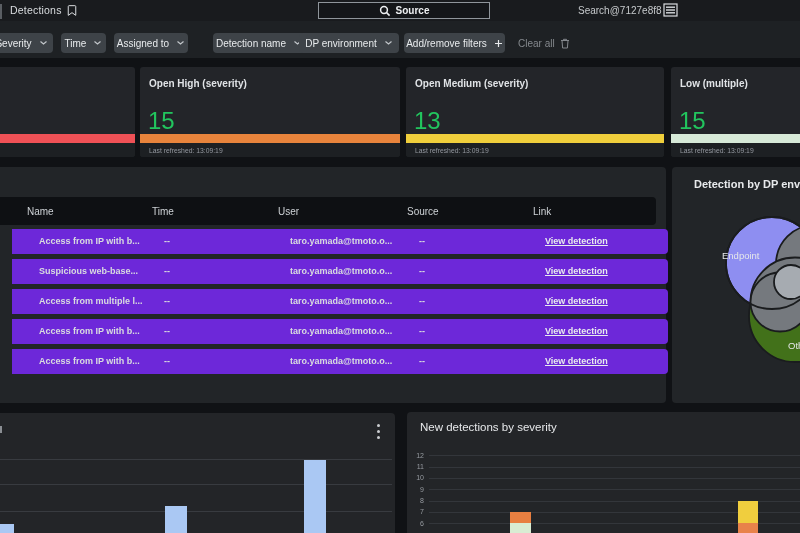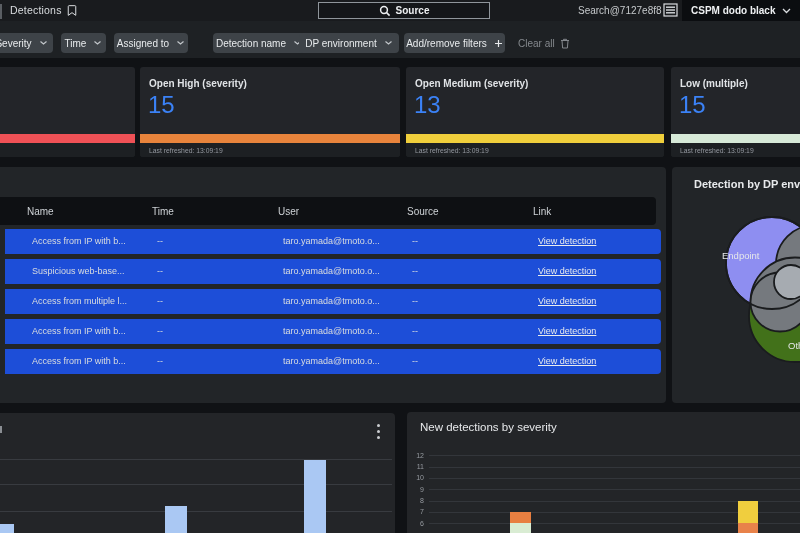--- a/index.html
+++ b/index.html
@@ -29,34 +29,34 @@
   .chip { position:absolute; top:33px; height:20px; background:#3e4348; border-radius:4px;
     color:#e8ebed; font-size:10px; display:flex; align-items:center; justify-content:center; }
   .chip svg { margin-left:7px; }
   #clearall { position:absolute; left:518px; top:33px; height:20px; color:#84888d;
     font-size:10px; display:flex; align-items:center; }
 
   
   .card { position:absolute; top:67px; height:90px; background:#232529; border-radius:3px;
     overflow:hidden; }
   .card .ttl { position:absolute; left:9px; top:11px; font-size:10px; font-weight:700; color:#e0e3e6; }
-  .card .val { position:absolute; left:8px; top:24px; font-size:24px; font-weight:300;
-    color:#3b82f6; }
+  .card .val { position:absolute; left:8px; top:40px; font-size:24px; font-weight:300;
+    color:#22c55e; }
   .card .bar { position:absolute; left:0; right:0; top:67px; height:9px; }
   .card .foot { position:absolute; left:0; right:0; bottom:0; height:14px; background:#1d2023; }
   .card .foot span { position:absolute; left:9px; top:4px; font-size:6.8px; color:#94989f; }
 
   
   #tablepanel { left:0; top:167px; width:666px; height:236px; background:#222528;
     border-radius:0 4px 4px 0; }
   #thead { position:absolute; left:0; top:30px; width:656px; height:28px; background:#0e1013;
     border-radius:0 4px 4px 0; }
   .hcell { position:absolute; top:9px; font-size:10px; color:#ced2d6; }
-  .trow { position:absolute; left:5px; width:656px; height:25px; background:#1d4ed8;
-    border-radius:0 4px 4px 0; }
+  .trow { position:absolute; left:12px; width:656px; height:25px; background:#6d28d9;
+    border-radius:0 4px 4px 0;font-weight:bold; }
   .tcell { position:absolute; top:7px; font-size:9px; color:#d9dcdf; white-space:nowrap; }
   .tlink { text-decoration:underline; color:#e8ebee; }
 
   
   #vennpanel { left:672px; top:167px; width:128px; height:236px; background:#222528;
     border-radius:4px 0 0 4px; overflow:hidden; }
   #venntitle { position:absolute; left:22px; top:11px; font-size:11px; font-weight:700;
     color:#e8eaec; white-space:nowrap; }
 
   
@@ -94,26 +94,20 @@
     </svg>
     <span>Source</span>
   </div>
   <div id="srchacct" class="abs">Search@7127e8f8</div>
   <div id="listicon" class="abs">
     <svg width="15" height="14" viewBox="0 0 15 14">
       <rect x="1" y="1" width="13" height="12" fill="none" stroke="#d9dcdf" stroke-width="1.2"></rect>
       <line x1="3" y1="4.2" x2="12" y2="4.2" stroke="#d9dcdf" stroke-width="1.4"></line>
       <line x1="3" y1="7" x2="12" y2="7" stroke="#d9dcdf" stroke-width="1.4"></line>
       <line x1="3" y1="9.8" x2="12" y2="9.8" stroke="#d9dcdf" stroke-width="1.4"></line>
-    </svg>
-  </div>
-  <div id="cspm" class="abs">
-    <span class="t">CSPM dodo black</span>
-    <svg width="9" height="6" viewBox="0 0 9 6">
-      <path d="M1 1 L4.5 4.5 L8 1" fill="none" stroke="#d9dcdf" stroke-width="1.3"></path>
     </svg>
   </div>
 
   <div id="filterbar" class="abs"></div>
   <div class="chip" style="left:-10px; width:63px;">Severity
     <svg width="9" height="6" viewBox="0 0 9 6">
         <path d="M1.5 1.5 L4.5 4 L7.5 1.5" fill="none" stroke="#c2c6ca" stroke-width="1.2"></path>
       </svg></div>
   <div class="chip" style="left:61px; width:45px;">Time
     <svg width="9" height="6" viewBox="0 0 9 6">

